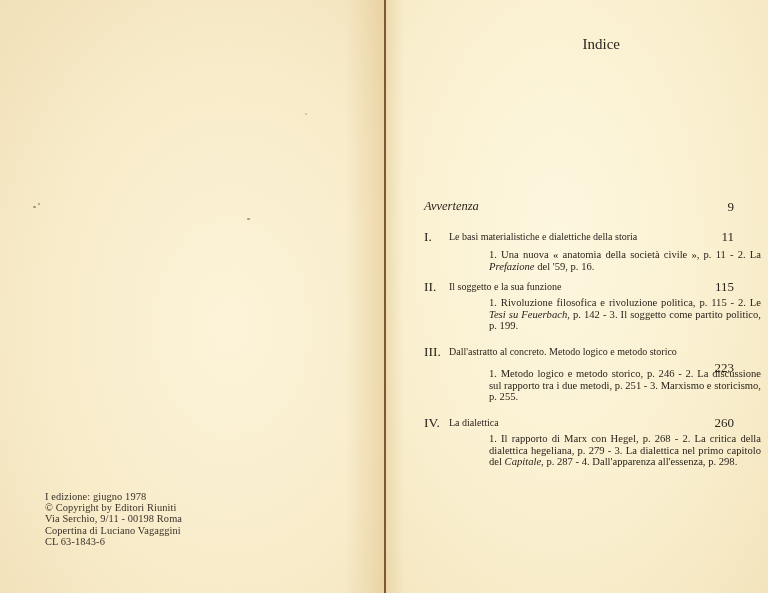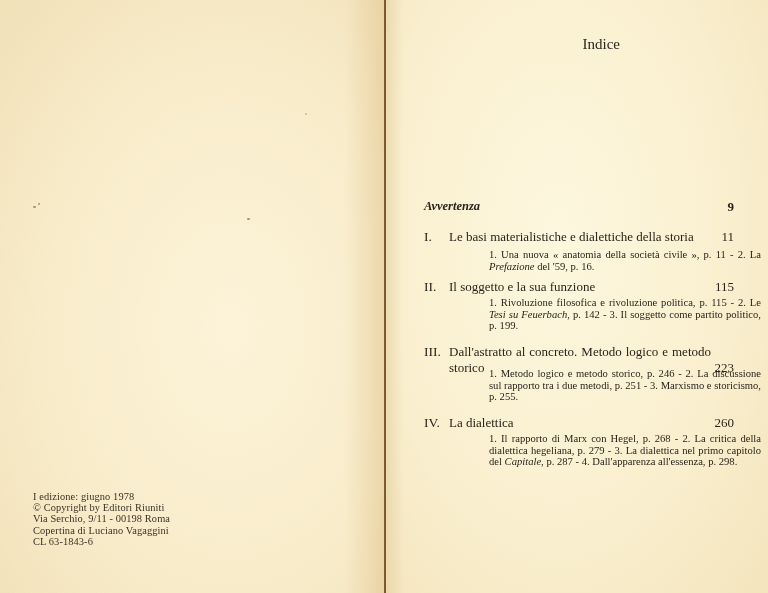--- a/index.html
+++ b/index.html
@@ -31,39 +31,39 @@
     position: absolute; left: 386px; top: 0; width: 18px; height: 593px;
     background: linear-gradient(to right, rgba(225,200,150,0.5) 0%, rgba(240,225,185,0) 100%);
   }
   .speck { position: absolute; width: 3px; height: 2px; background: #8a6e58; border-radius: 1px; opacity: 0.7; }
 
   .colophon {
     position: absolute; left: 33px; top: 491px;
     font-size: 10.4px; line-height: 11.2px; color: #3a3228;
     letter-spacing: 0.1px;
   }
-  .colophon div { white-space: nowrap; }
+  .colophon div { white-space: nowrap; margin-left: 12px; }
 
   .index-title {
     position: absolute; left: 540px; top: 36px; width: 80px; text-align: right;
     font-size: 15px; color: #2a241c;
   }
 
   .toc { position: absolute; left: 424px; top: 199px; width: 316px; }
   .toc-preface {
     position: relative; height: 20px;
-    font-style: italic; font-size: 12.5px; font-weight: bold;
+    font-style: italic; font-size: 12.5px;
   }
   .toc-preface .page { position: absolute; right: 6px; top: 0; font-style: normal; font-size: 13px; }
 
   .chapter { position: absolute; left: 0; width: 316px; }
   .chapter .num { position: absolute; left: 0; top: 0; font-size: 13.5px; }
   .chapter .title {
     position: absolute; left: 25px; top: 0; width: 262px;
-    font-size: 13px; line-height: 16px; text-align: justify; font-family: Liberation Serif, serif;
+    font-size: 10px; line-height: 16px; text-align: justify; font-family: Liberation Serif, serif;
   }
   .chapter .page { position: absolute; right: 6px; font-size: 13px; }
   .chapter .sections {
     position: absolute; left: 25px; width: 272px;
     font-size: 10.6px; line-height: 11.6px; text-align: justify;
     hyphens: manual;
     margin-left: 40px;
   }
   .chapter .sections i { font-style: italic; }
 </style>

